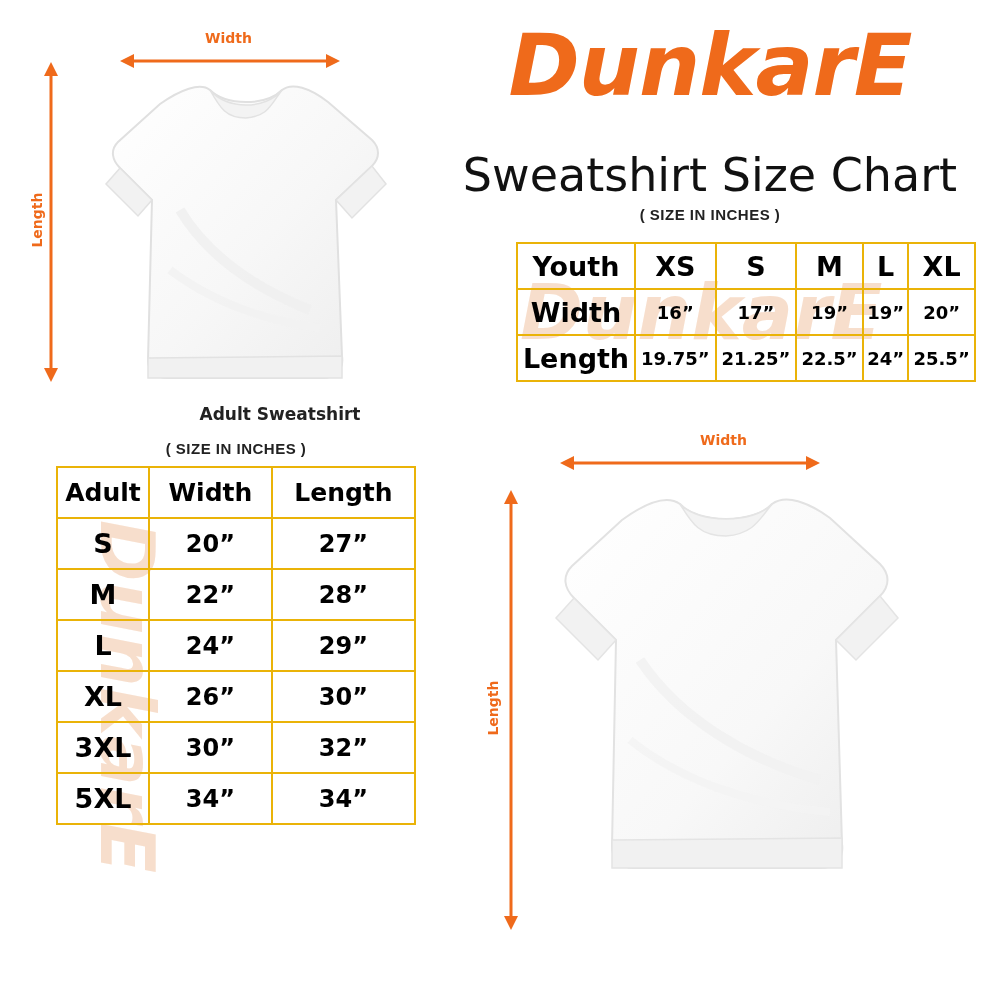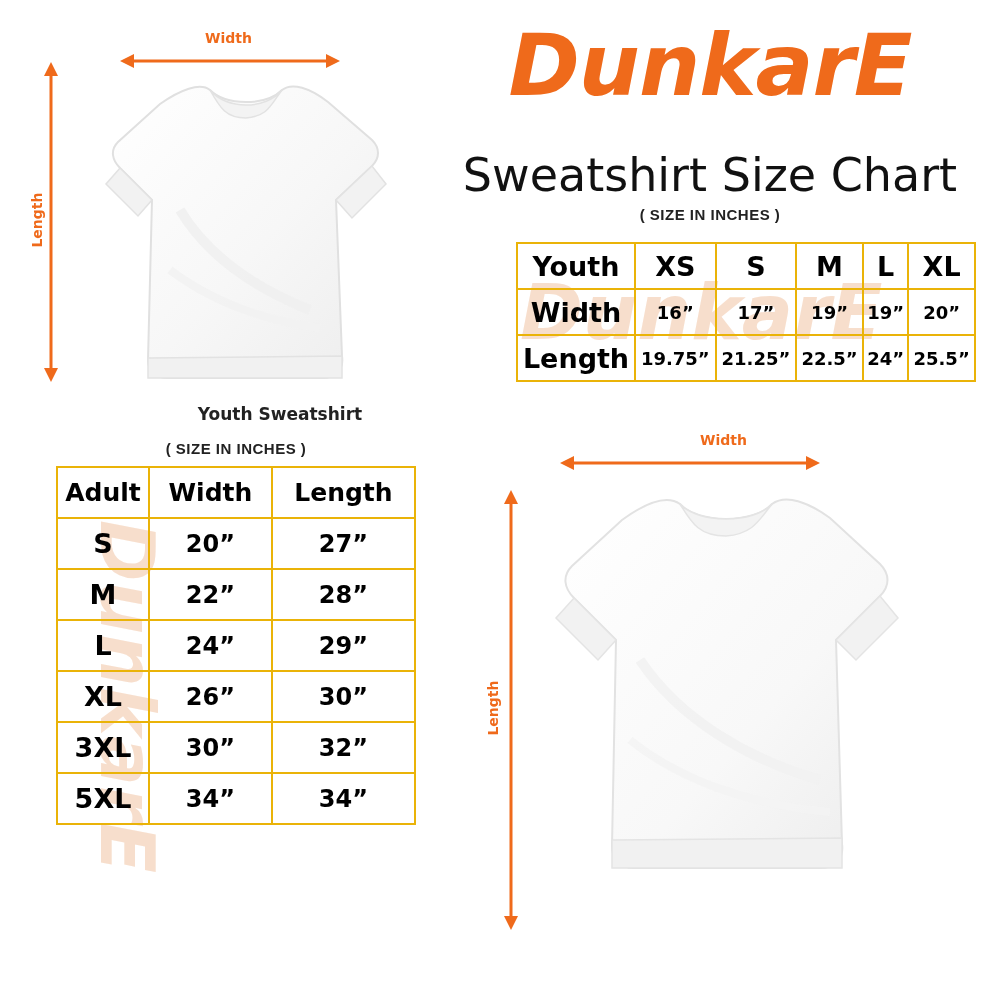--- a/index.html
+++ b/index.html
@@ -177,21 +177,21 @@
   </svg>
   <div class="arrow-label" style="left:205px; top:30px;">Width</div>
 
   <svg style="position:absolute; left:38px; top:62px;" width="26" height="320" viewBox="0 0 26 320">
     <line x1="13" y1="6" x2="13" y2="314" stroke="#ef6a1b" stroke-width="3"></line>
     <polygon points="13,0 6,14 20,14" fill="#ef6a1b"></polygon>
     <polygon points="13,320 6,306 20,306" fill="#ef6a1b"></polygon>
   </svg>
   <div class="arrow-label vert" style="left:2px; top:212px; width:70px; text-align:center;">Length</div>
 
-  <div class="caption" style="left:150px; top:404px; width:260px;">Youth Sweatshirt</div>
+  <div class="caption" style="left:150px; top:404px; width:260px;">Adult Sweatshirt</div>
 
   <table id="youth-table">
     <tbody>
         <tr>
       <td class="head rowlabel">Youth</td>
       <td class="head">XS</td>
       <td class="head">S</td>
       <td class="head">M</td>
       <td class="head">L</td>
       <td class="head">XL</td>

